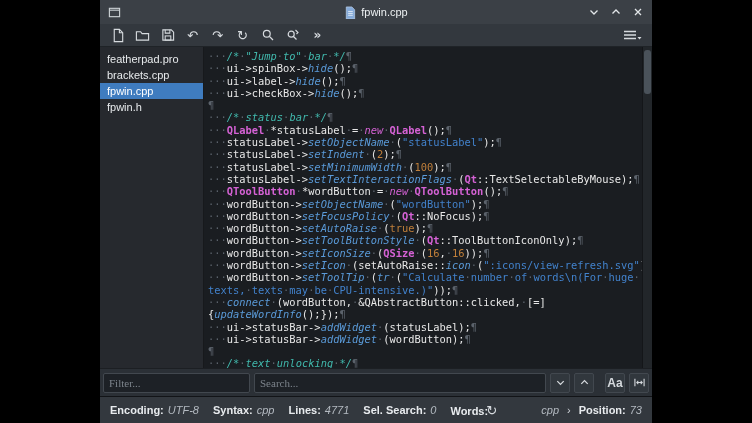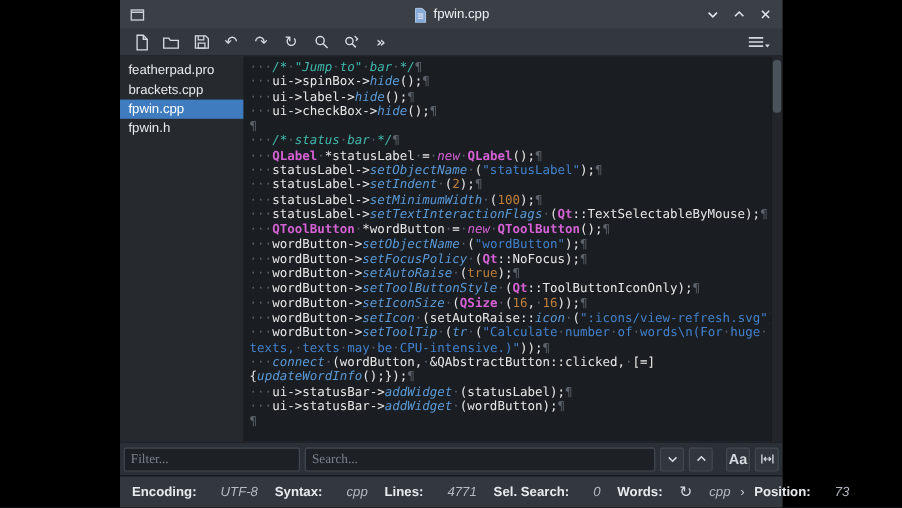--- a/index.html
+++ b/index.html
@@ -78,21 +78,21 @@
     flex: 0 0 20px; height: 20px; background: #31373d; border: 1px solid #42484f; border-radius: 2px;
     color: #d6dade; display: flex; align-items: center; justify-content: center;
     font-size: 12px; font-weight: bold; padding: 0;
   }
   .sr-gap { width: 3px; }
   
   .statusbar {
     flex: 0 0 27px; background: #33383e; border-top: 1px solid #121417;
     display: flex; align-items: center; padding: 0 10px; font-size: 11px; color: #e8ebee; gap: 14px;
   }
-  .sb-item { display: flex; gap: 20px; align-items: center; white-space: nowrap; }
+  .sb-item { display: flex; gap: 4px; align-items: flex-end; white-space: nowrap; }
   .sb-label { font-weight: bold; }
   .sb-value { font-style: italic; color: #b4bac1; }
   .sb-refresh {
     background: none; border: none; color: #d6dade;
     font-family: "DejaVu Sans", sans-serif; font-size: 13px; margin-left: -6px; line-height: 1;
   }
   .sb-right { margin-left: auto; display: flex; align-items: center; gap: 8px; }
   .sb-chevron { color: #cfd4d9; font-style: normal; }
   svg { display: block; }
 </style>
@@ -228,20 +228,21 @@
         <div class="code-line"><span class="tok-ws">···</span><span class="tok-p">wordButton-&gt;</span><span class="tok-f">setToolButtonStyle</span><span class="tok-ws">·</span><span class="tok-p">(</span><span class="tok-t">Qt</span><span class="tok-p">::ToolButtonIconOnly);</span><span class="tok-ws">¶</span></div>
         <div class="code-line"><span class="tok-ws">···</span><span class="tok-p">wordButton-&gt;</span><span class="tok-f">setIconSize</span><span class="tok-ws">·</span><span class="tok-p">(</span><span class="tok-t">QSize</span><span class="tok-ws">·</span><span class="tok-p">(</span><span class="tok-n">16</span><span class="tok-p">,</span><span class="tok-ws">·</span><span class="tok-n">16</span><span class="tok-p">));</span><span class="tok-ws">¶</span></div>
         <div class="code-line"><span class="tok-ws">···</span><span class="tok-p">wordButton-&gt;</span><span class="tok-f">setIcon</span><span class="tok-ws">·</span><span class="tok-p">(setAutoRaise::</span><span class="tok-f">icon</span><span class="tok-ws">·</span><span class="tok-p">(</span><span class="tok-s">":icons/view-refresh.svg"</span><span class="tok-p">));</span></div>
         <div class="code-line"><span class="tok-ws">···</span><span class="tok-p">wordButton-&gt;</span><span class="tok-f">setToolTip</span><span class="tok-ws">·</span><span class="tok-p">(</span><span class="tok-f">tr</span><span class="tok-ws">·</span><span class="tok-p">(</span><span class="tok-s">"Calculate</span><span class="tok-ws">·</span><span class="tok-s">number</span><span class="tok-ws">·</span><span class="tok-s">of</span><span class="tok-ws">·</span><span class="tok-s">words\n(For</span><span class="tok-ws">·</span><span class="tok-s">huge</span><span class="tok-ws">·</span></div>
         <div class="code-line"><span class="tok-s">texts,</span><span class="tok-ws">·</span><span class="tok-s">texts</span><span class="tok-ws">·</span><span class="tok-s">may</span><span class="tok-ws">·</span><span class="tok-s">be</span><span class="tok-ws">·</span><span class="tok-s">CPU-intensive.)"</span><span class="tok-p">));</span><span class="tok-ws">¶</span></div>
         <div class="code-line"><span class="tok-ws">···</span><span class="tok-f">connect</span><span class="tok-ws">·</span><span class="tok-p">(wordButton,</span><span class="tok-ws">·</span><span class="tok-p">&amp;QAbstractButton::clicked,</span><span class="tok-ws">·</span><span class="tok-p">[=]</span></div>
         <div class="code-line"><span class="tok-p">{</span><span class="tok-f">updateWordInfo</span><span class="tok-p">();});</span><span class="tok-ws">¶</span></div>
         <div class="code-line"><span class="tok-ws">···</span><span class="tok-p">ui-&gt;statusBar-&gt;</span><span class="tok-f">addWidget</span><span class="tok-ws">·</span><span class="tok-p">(statusLabel);</span><span class="tok-ws">¶</span></div>
         <div class="code-line"><span class="tok-ws">···</span><span class="tok-p">ui-&gt;statusBar-&gt;</span><span class="tok-f">addWidget</span><span class="tok-ws">·</span><span class="tok-p">(wordButton);</span><span class="tok-ws">¶</span></div>
         <div class="code-line"><span class="tok-ws">¶</span></div>
+        <div class="code-line"><span class="tok-ws">···</span><span class="tok-c">/*</span><span class="tok-ws">·</span><span class="tok-c">text</span><span class="tok-ws">·</span><span class="tok-c">unlocking</span><span class="tok-ws">·</span><span class="tok-c">*/</span><span class="tok-ws">¶</span></div>
       </div>
     <div class="scrollbar">
       <div class="scroll-handle"></div>
     </div>
   </div>
 
   <div class="searchrow">
     <input class="filter-input" type="text" placeholder="Filter..." style="">
     <input class="search-input" type="text" placeholder="Search..." style="">
     <button class="sr-btn">

